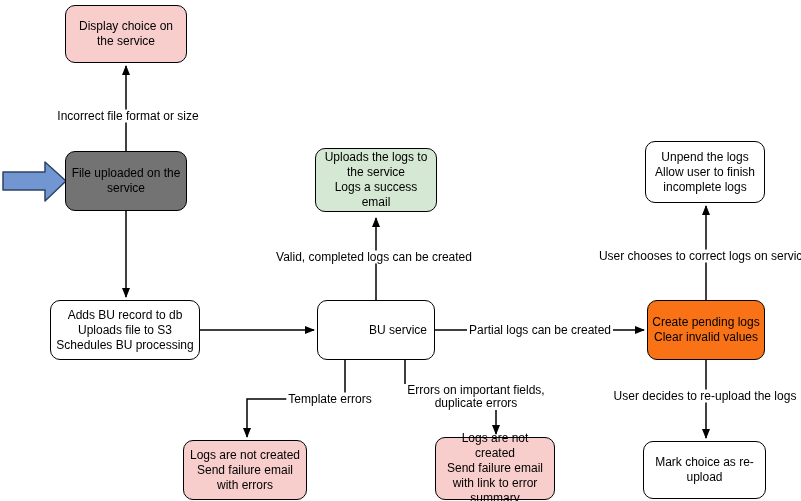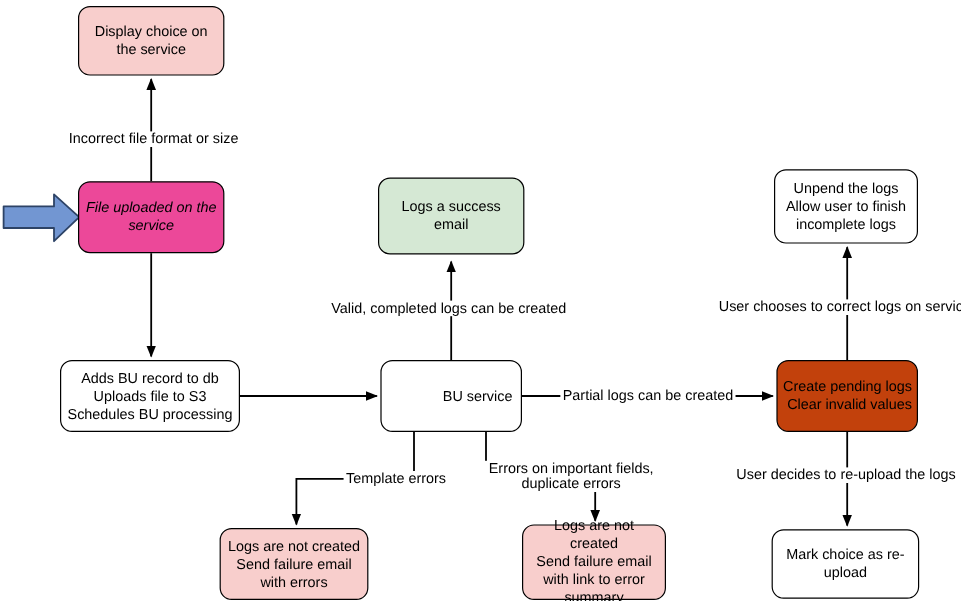--- a/index.html
+++ b/index.html
@@ -19,23 +19,23 @@
     border-radius:10px;
     display:flex;flex-direction:column;
     align-items:center;justify-content:center;
     text-align:center;
     line-height:15px;
     padding:2px 4px;
     background:#fff;
   }
   .node .ln{width:100%;}
   .fill-error{background:#f8cecc;}
-  .fill-info{background:#ec4899;font-style:italic;}
+  .fill-info{background:#737373;}
   .fill-success{background:#d5e8d4;}
-  .fill-warning{background:#c2410c;text-align:right;}
+  .fill-warning{background:#f97316;}
   .fill-neutral{background:#ffffff;}
   .edge-label{
     position:absolute;
     transform:translate(-50%,-50%);
     background:#ffffff;
     padding:0 2px;
     line-height:13px;
     text-align:center;
     white-space:nowrap;
   }
@@ -94,20 +94,21 @@
     <div class="ln">File uploaded on the service</div>
   </div>
 
   <div class="node fill-neutral" id="n-adds-bu">
     <div class="ln">Adds BU record to db</div>
     <div class="ln">Uploads file to S3</div>
     <div class="ln">Schedules BU processing</div>
   </div>
 
   <div class="node fill-success" id="n-upload-success">
+    <div class="ln">Uploads the logs to the service</div>
     <div class="ln">Logs a success email</div>
   </div>
 
   <div class="node fill-neutral" id="n-bu-service">
     <div class="ln">BU service</div>
   </div>
 
   <div class="node fill-warning" id="n-create-pending">
     <div class="ln">Create pending logs</div>
     <div class="ln">Clear invalid values</div>

